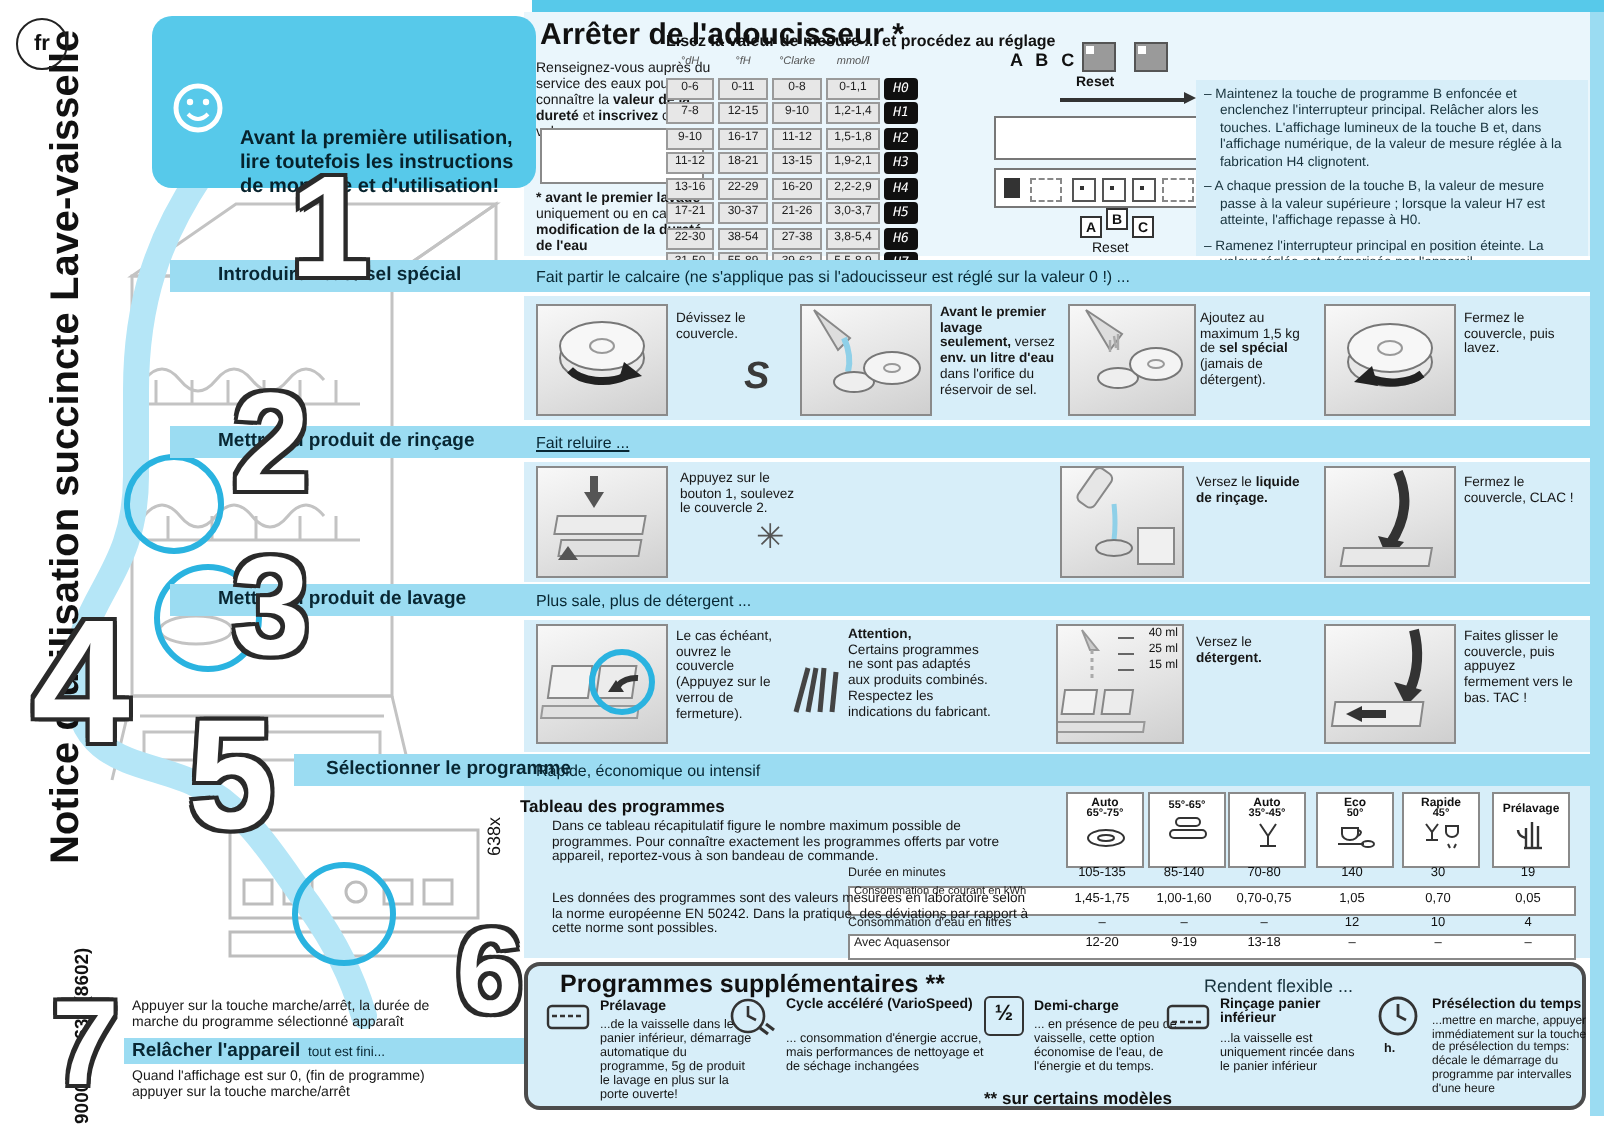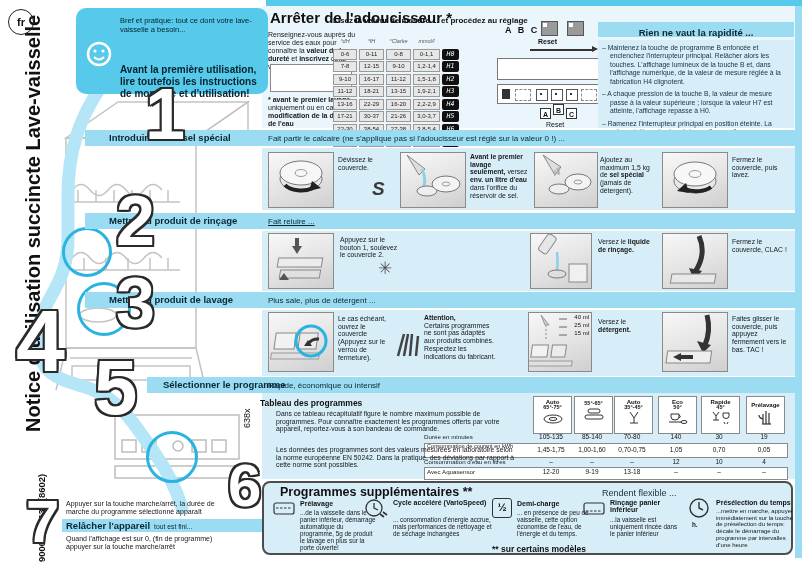--- a/index.html
+++ b/index.html
@@ -14,21 +14,21 @@
   .band{position:absolute;height:16px;background:#9bdcf2;z-index:3;}
   .bl{position:absolute;top:2px;font-weight:bold;font-size:9.5px;color:#082733;white-space:nowrap;}
   .bt{position:absolute;top:3.5px;font-size:8px;color:#082733;white-space:nowrap;}
   .blockbg{position:absolute;background:#d7eef9;z-index:1;}
   .cap{position:absolute;font-size:6.8px;line-height:1.14;color:#161616;z-index:2;}
   .b{font-weight:bold;}
   .ib{position:absolute;height:54px;background:linear-gradient(160deg,#f8f8f8 0%,#e3e3e3 55%,#cfcfcf 100%);
       border:1px solid #8a8a8a;z-index:2;}
   .spot{position:absolute;border:3px solid #2ab3e0;border-radius:50%;z-index:2;background:transparent;}
   
-  #hgrid{position:absolute;left:333px;top:36px;display:grid;z-index:2;
+  #hgrid{position:absolute;left:333px;top:26px;display:grid;z-index:2;
          grid-template-columns:24px 25px 25px 27px 17px;grid-auto-rows:11px;column-gap:2px;row-gap:1.5px;}
   .hh{font-size:5.5px;color:#555;text-align:center;font-style:italic;line-height:10px;}
   .hc{background:#e7e7e7;border:0.5px solid #9a9a9a;font-size:6px;text-align:center;line-height:9px;color:#222;}
   .hb{background:#101010;color:#fff;border-radius:2px;font-size:6.5px;font-style:italic;
       font-family:"DejaVu Sans Mono",monospace;text-align:center;line-height:10px;}
   
   .phead{position:absolute;top:396px;width:37px;height:36px;background:#fff;border:1px solid #8a8a8a;z-index:2;text-align:center;}
   .pname{font-size:6px;font-weight:bold;line-height:1.05;margin-top:2px;}
   .ptemp{font-size:5.5px;font-weight:bold;line-height:1.05;}
   .pval{position:absolute;width:40px;text-align:center;font-size:6.5px;z-index:2;white-space:nowrap;}
@@ -93,21 +93,20 @@
   <div class="vert" style="left:36px;top:562px;width:132px;font-weight:bold;font-size:9.5px;z-index:2;">9000 156 633 (8602)</div>
   <div class="vert" style="left:242px;top:428px;width:30px;font-size:9px;z-index:2;">638x</div>
 
   <div class="abs" style="left:76px;top:8px;width:192px;height:86px;background:#57c9ea;border-radius:10px;z-index:3;">
     <svg class="abs" style="left:9px;top:32px;" width="28" height="28" viewBox="0 0 28 28">
       <circle cx="14" cy="14" r="11" fill="none" stroke="#fff" stroke-width="2.5"></circle>
       <circle cx="10" cy="11" r="1.6" fill="#fff"></circle>
         <circle cx="18" cy="11" r="1.6" fill="#fff"></circle>
       <path d="M9,17 q5,5 10,0" fill="none" stroke="#fff" stroke-width="2"></path>
     </svg>
-    <div class="abs" style="left:44px;top:8px;width:142px;font-size:7.5px;line-height:1.2;color:#06222c;">Bref et pratique: tout ce dont votre lave-vaisselle a besoin...</div>
     <div class="abs b" style="left:44px;top:56px;width:142px;font-size:10px;line-height:1.2;color:#06222c;">Avant la première utilisation, lire toutefois les instructions de montage et d'utilisation!</div>
   </div>
 
   <div class="abs" style="left:266px;top:0;width:536px;height:6px;background:#57c9ea;z-index:2;"></div>
   <div class="abs" style="left:795px;top:6px;width:7px;height:552px;background:#9bdcf2;z-index:2;"></div>
 
   <div class="blockbg" style="left:262px;top:6px;width:533px;height:122px;background:#eaf6fc;"></div>
 
   <div class="abs" style="left:270px;top:9px;font-weight:bold;font-size:15px;z-index:2;">Arrêter de l'adoucisseur *</div>
 
@@ -193,23 +192,20 @@
     <div class="abs" style="left:68px;top:4px;width:10px;height:10px;border:1px solid #555;">
         <div class="abs" style="left:3px;top:3px;width:2px;height:2px;background:#333;"></div>
       </div>
     <div class="abs" style="left:83px;top:4px;width:14px;height:10px;border:1px dashed #888;"></div>
   </div>
   <div class="key" style="left:540px;top:108px;">A</div>
   <div class="key" style="left:553px;top:104px;">B</div>
   <div class="key" style="left:566px;top:108px;">C</div>
   <div class="panelbit" style="left:546px;top:121px;font-size:7px;">Reset</div>
 
-  <div class="abs" style="left:598px;top:22px;width:196px;height:15px;background:#9bdcf2;z-index:2;text-align:center;">
-    <span class="b" style="font-size:9.5px;color:#082733;line-height:15px;">Rien ne vaut la rapidité ...</span>
-  </div>
   <div class="abs" style="left:598px;top:40px;width:196px;height:88px;background:#d7eef9;z-index:2;padding:4px 3px 0 4px;box-sizing:border-box;">
     <div class="bullet">– Maintenez la touche de programme B enfoncée et enclenchez l'interrupteur principal. Relâcher alors les touches. L'affichage lumineux de la touche B et, dans l'affichage numérique, de la valeur de mesure réglée à la fabrication H4 clignotent.</div>
     <div class="bullet">– A chaque pression de la touche B, la valeur de mesure passe à la valeur supérieure ; lorsque la valeur H7 est atteinte, l'affichage repasse à H0.</div>
     <div class="bullet">– Ramenez l'interrupteur principal en position éteinte. La valeur réglée est mémorisée par l'appareil.</div>
   </div>
 
   <div class="band" style="left:85px;top:130px;width:710px;">
     <span class="bl" style="left:24px;">Introduire l'eau/ sel spécial</span>
     <span class="bt" style="left:183px;">Fait partir le calcaire (ne s'applique pas si l'adoucisseur est réglé sur la valeur 0 !) ...</span>
   </div>

